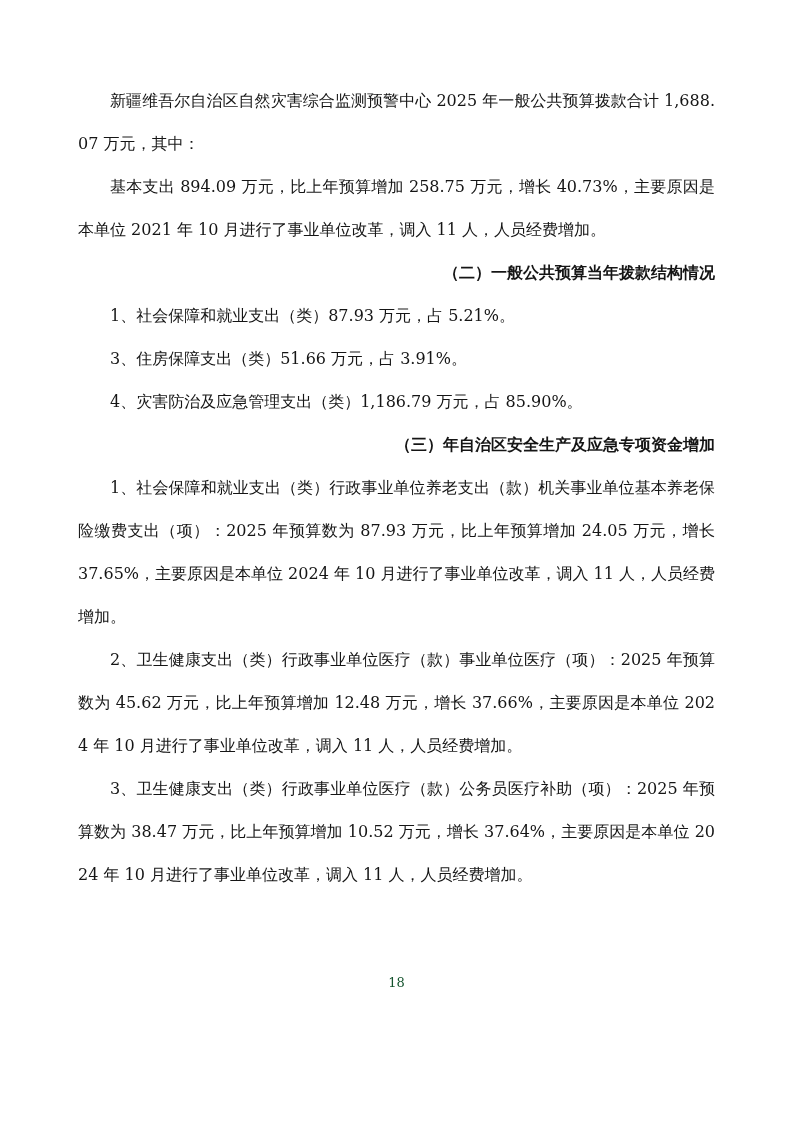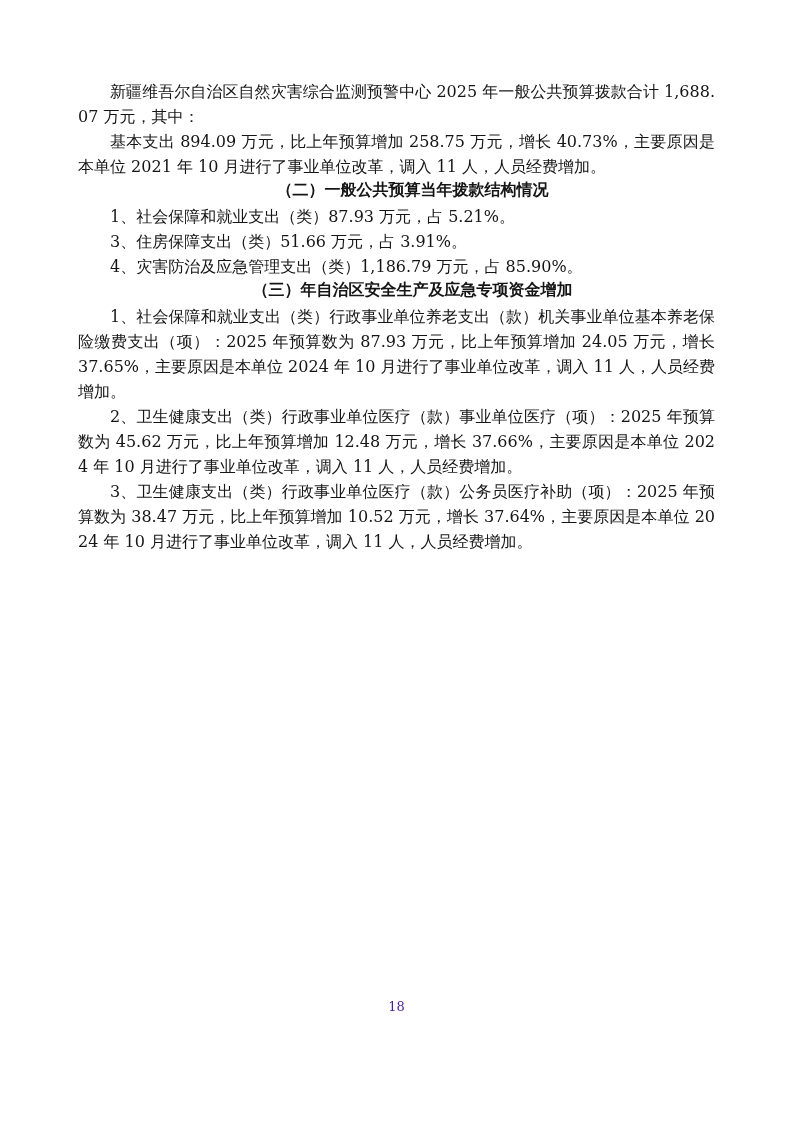--- a/index.html
+++ b/index.html
@@ -18,39 +18,39 @@
   }
   .content {
     position: absolute;
     top: 79px;
     left: 78px;
     width: 637px;
   }
   .para {
     margin: 0;
     font-size: 16px;
-    line-height: 25px;
+    line-height: 43px;
     text-align: justify;
     text-justify: inter-ideograph;
     text-indent: 2em;
     word-break: break-all;
   }
   .heading {
-    font-family: Liberation Mono, monospace;
+    font-family: Liberation Serif, serif;
     font-weight: 700;
-    text-align: center;
+    text-align: right;
   }
   .page-number {
     position: absolute;
-    top: 999px;
+    top: 975px;
     left: 0;
     width: 100%;
     text-align: center;
     font-size: 13px;
-    color: #4c1d95;
+    color: #14532d;
     font-family: "DejaVu Serif", "Liberation Serif", serif;
   }
 </style>
 </head>
 <body>
 
 <div class="page">
   <div class="content">
     <p class="para">新疆维吾尔自治区自然灾害综合监测预警中心 2025 年一般公共预算拨款合计 1,688.07 万元，其中：</p>
     <p class="para">基本支出 894.09 万元，比上年预算增加 258.75 万元，增长 40.73%，主要原因是本单位 2021 年 10 月进行了事业单位改革，调入 11 人，人员经费增加。</p>

